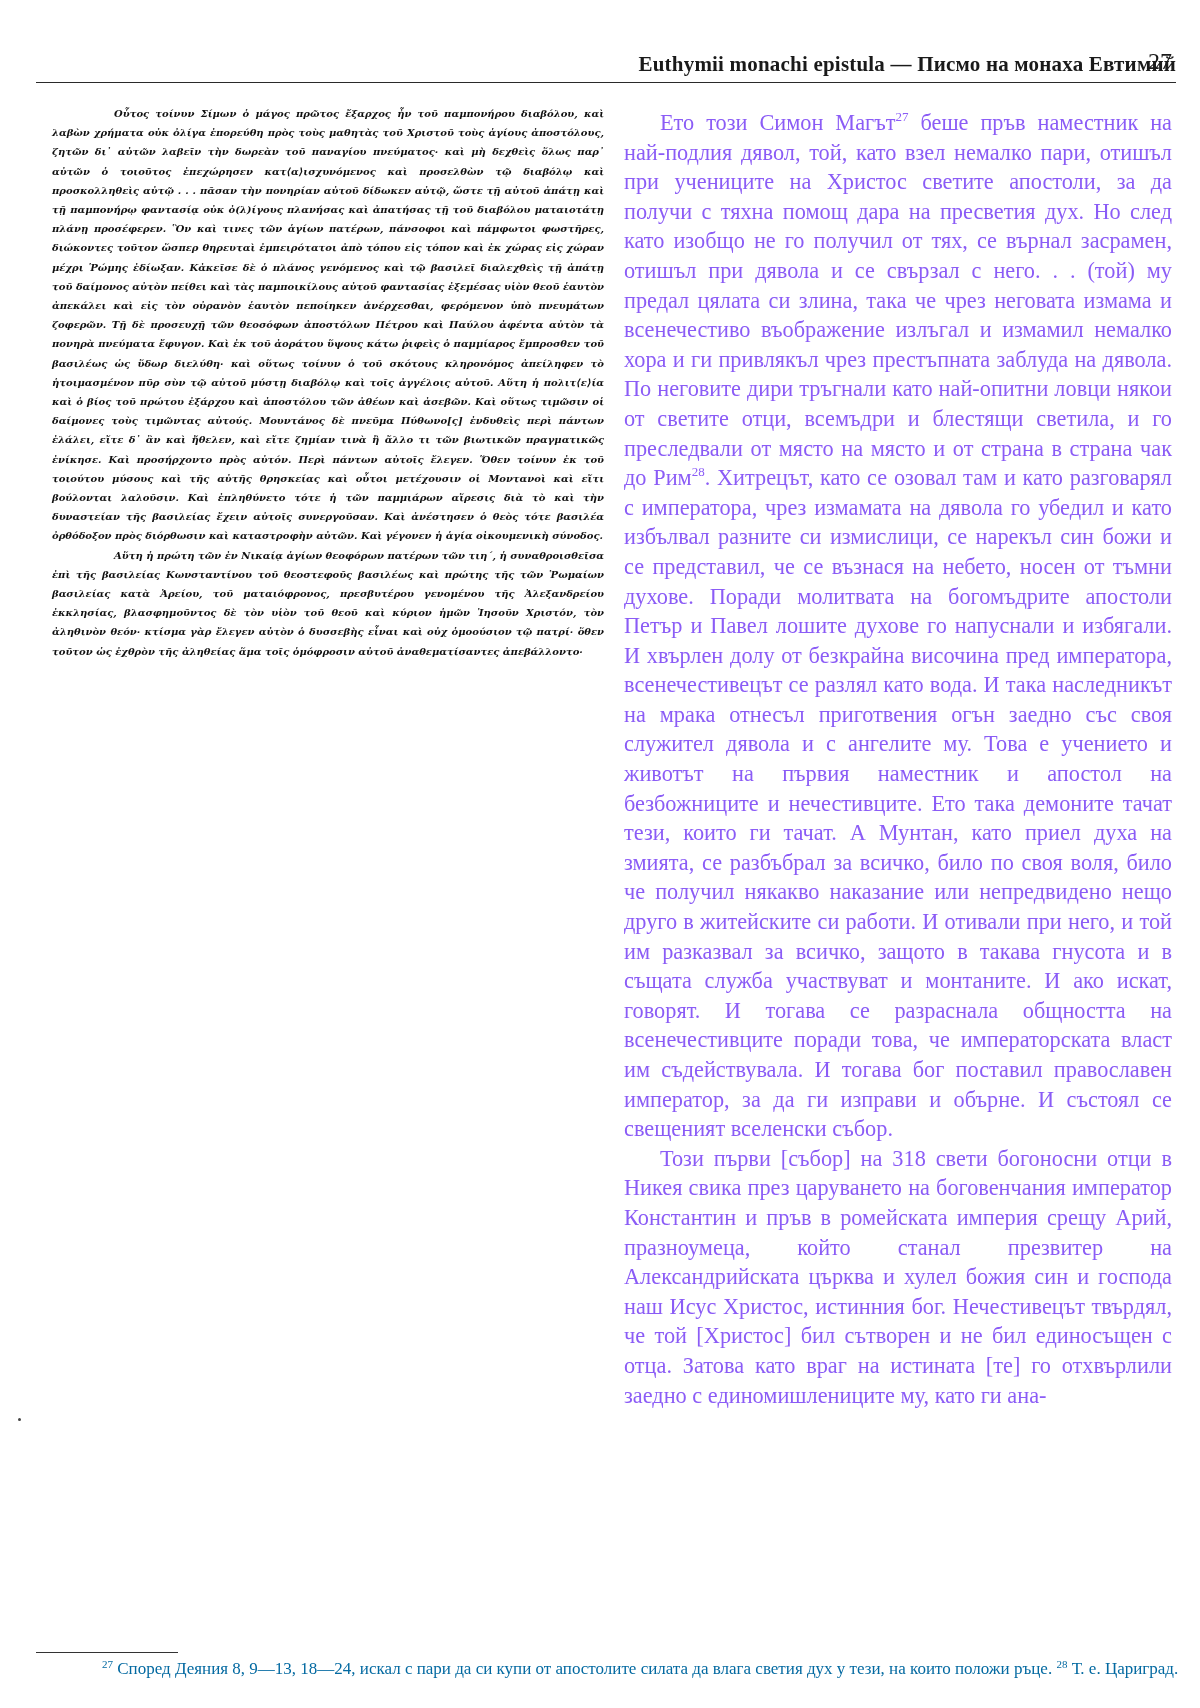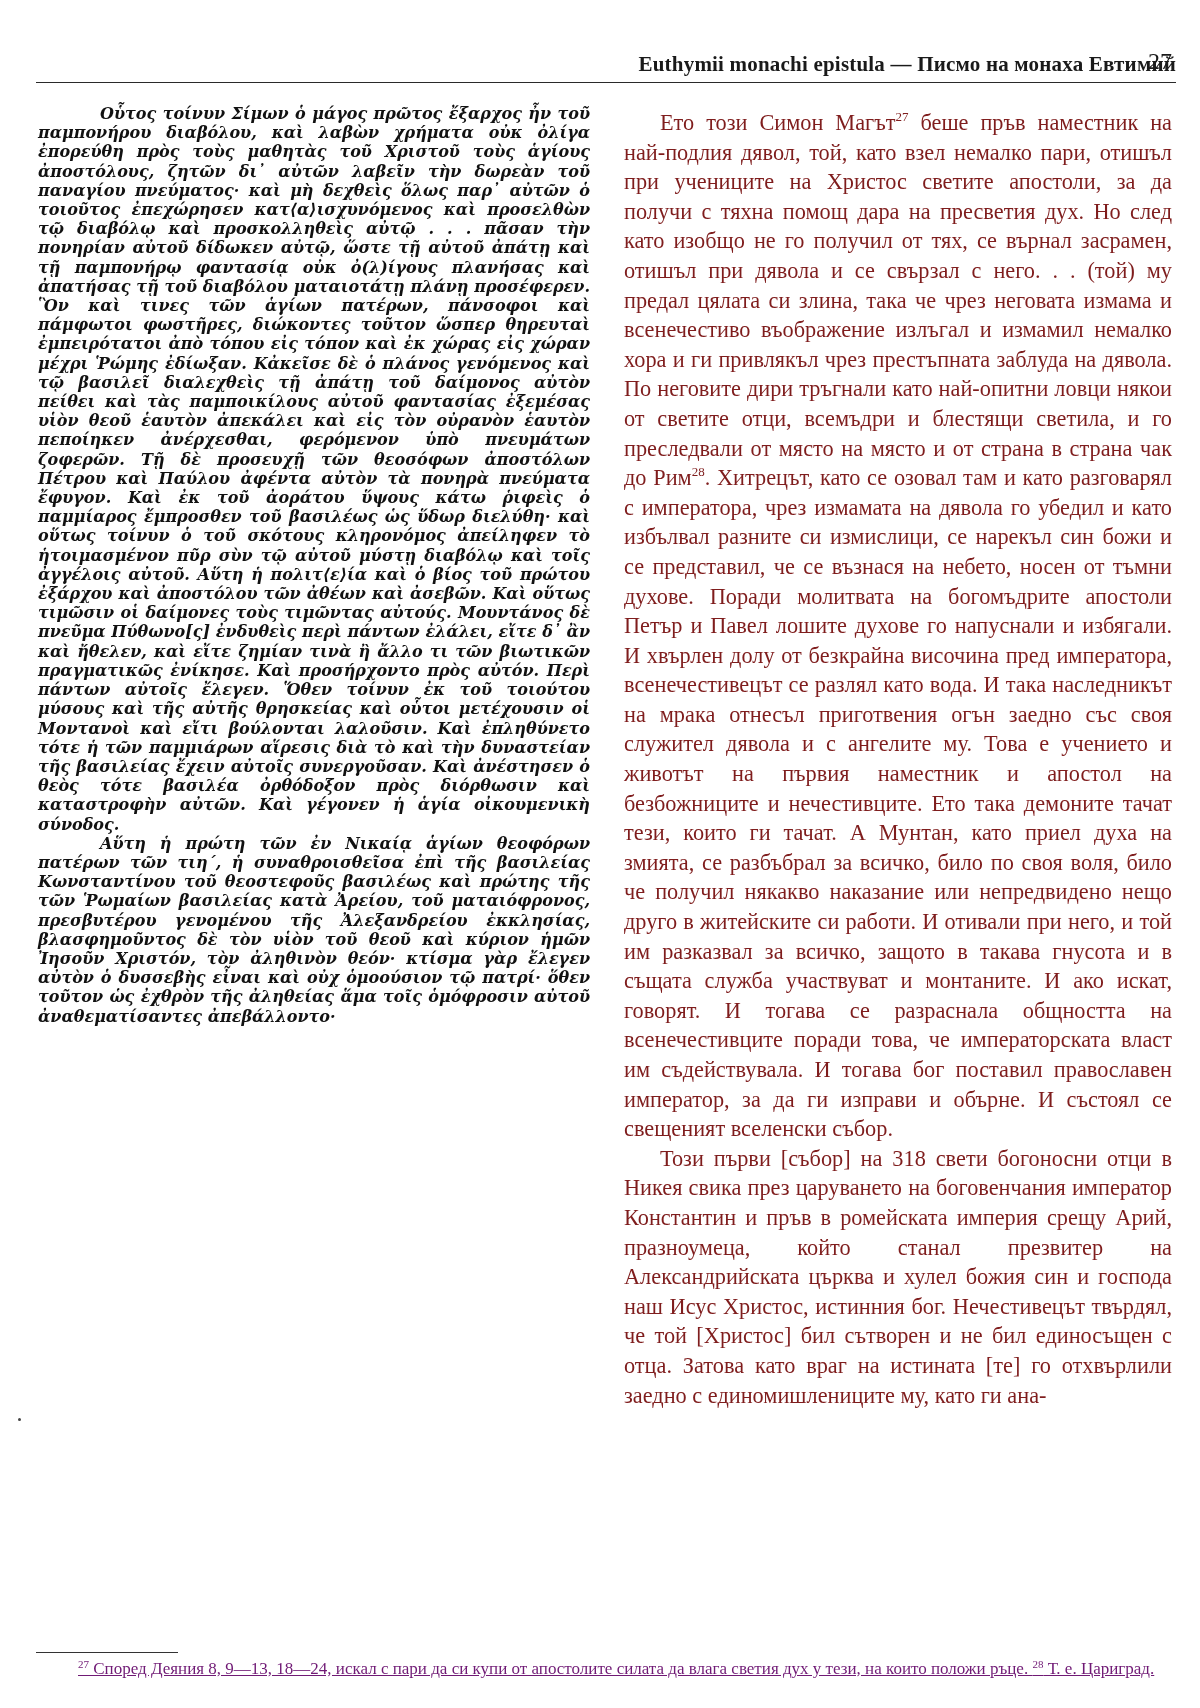--- a/index.html
+++ b/index.html
@@ -5,39 +5,38 @@
   html, body { margin: 0; padding: 0; background: #ffffff; }
   body { width: 1200px; height: 1708px; position: relative; overflow: hidden; color: #1a1a1a; }
   .running-head {
     position: absolute; left: 36px; top: 48px; width: 1140px; height: 34px;
     border-bottom: 1.5px solid #2a2a2a;
     font-family: "Liberation Serif", serif; font-size: 21px;
   }
   .running-title { position: absolute; left: 0; right: 0; top: 4px; text-align: right; letter-spacing: 0.2px; font-weight: bold; }
   .page-number { position: absolute; right: 4px; top: 0px; font-size: 24px; }
   .greek-col {
-    position: absolute; left: 38px; top: 104px; width: 552px;
+    position: absolute; left: 52px; top: 104px; width: 552px;
     font-family: "DejaVu Serif", serif; font-style: italic; font-weight: bold;
-    font-size: 16px; line-height: 19.2px; text-align: justify; color: #111;
+    font-size: 10px; line-height: 19.2px; text-align: justify; color: #111;
   }
   .greek-col p { margin: 0; text-indent: 62px; }
   .greek-col p + p { }
   .bg-col {
     position: absolute; left: 624px; top: 108px; width: 548px;
     font-family: "Liberation Serif", serif; font-size: 22.3px; line-height: 29.6px;
-    text-align: justify; color: #7f1d1d;
+    text-align: justify; color: #8b5cf6;
   }
   .bg-col p { margin: 0; text-indent: 36px; }
   sup { font-size: 13px; line-height: 0; vertical-align: 9px; }
   .footnote-rule { position: absolute; left: 36px; top: 1652px; width: 142px; border-top: 1.5px solid #333; }
   .footnotes {
-    position: absolute; left: 20px; top: 1658px; width: 1150px;
-    font-family: "Liberation Serif", serif; font-size: 17px; line-height: 21px; color: #701a75;
+    position: absolute; left: 44px; top: 1658px; width: 1150px;
+    font-family: "Liberation Serif", serif; font-size: 17px; line-height: 21px; color: #0369a1;
     text-align: justify;
-    text-decoration: underline;
   }
   .footnotes p { margin: 0; text-indent: 58px; }
   .footnotes sup { font-size: 11px; vertical-align: 6px; }
   .stray-mark { position: absolute; left: 18px; top: 1418px; width: 3px; height: 3px; background: #444; border-radius: 50%; }
 </style>
 </head>
 <body>
 
 <div class="running-head">
   <span class="running-title">Euthymii monachi epistula — Писмо на монаха Евтимий</span>

